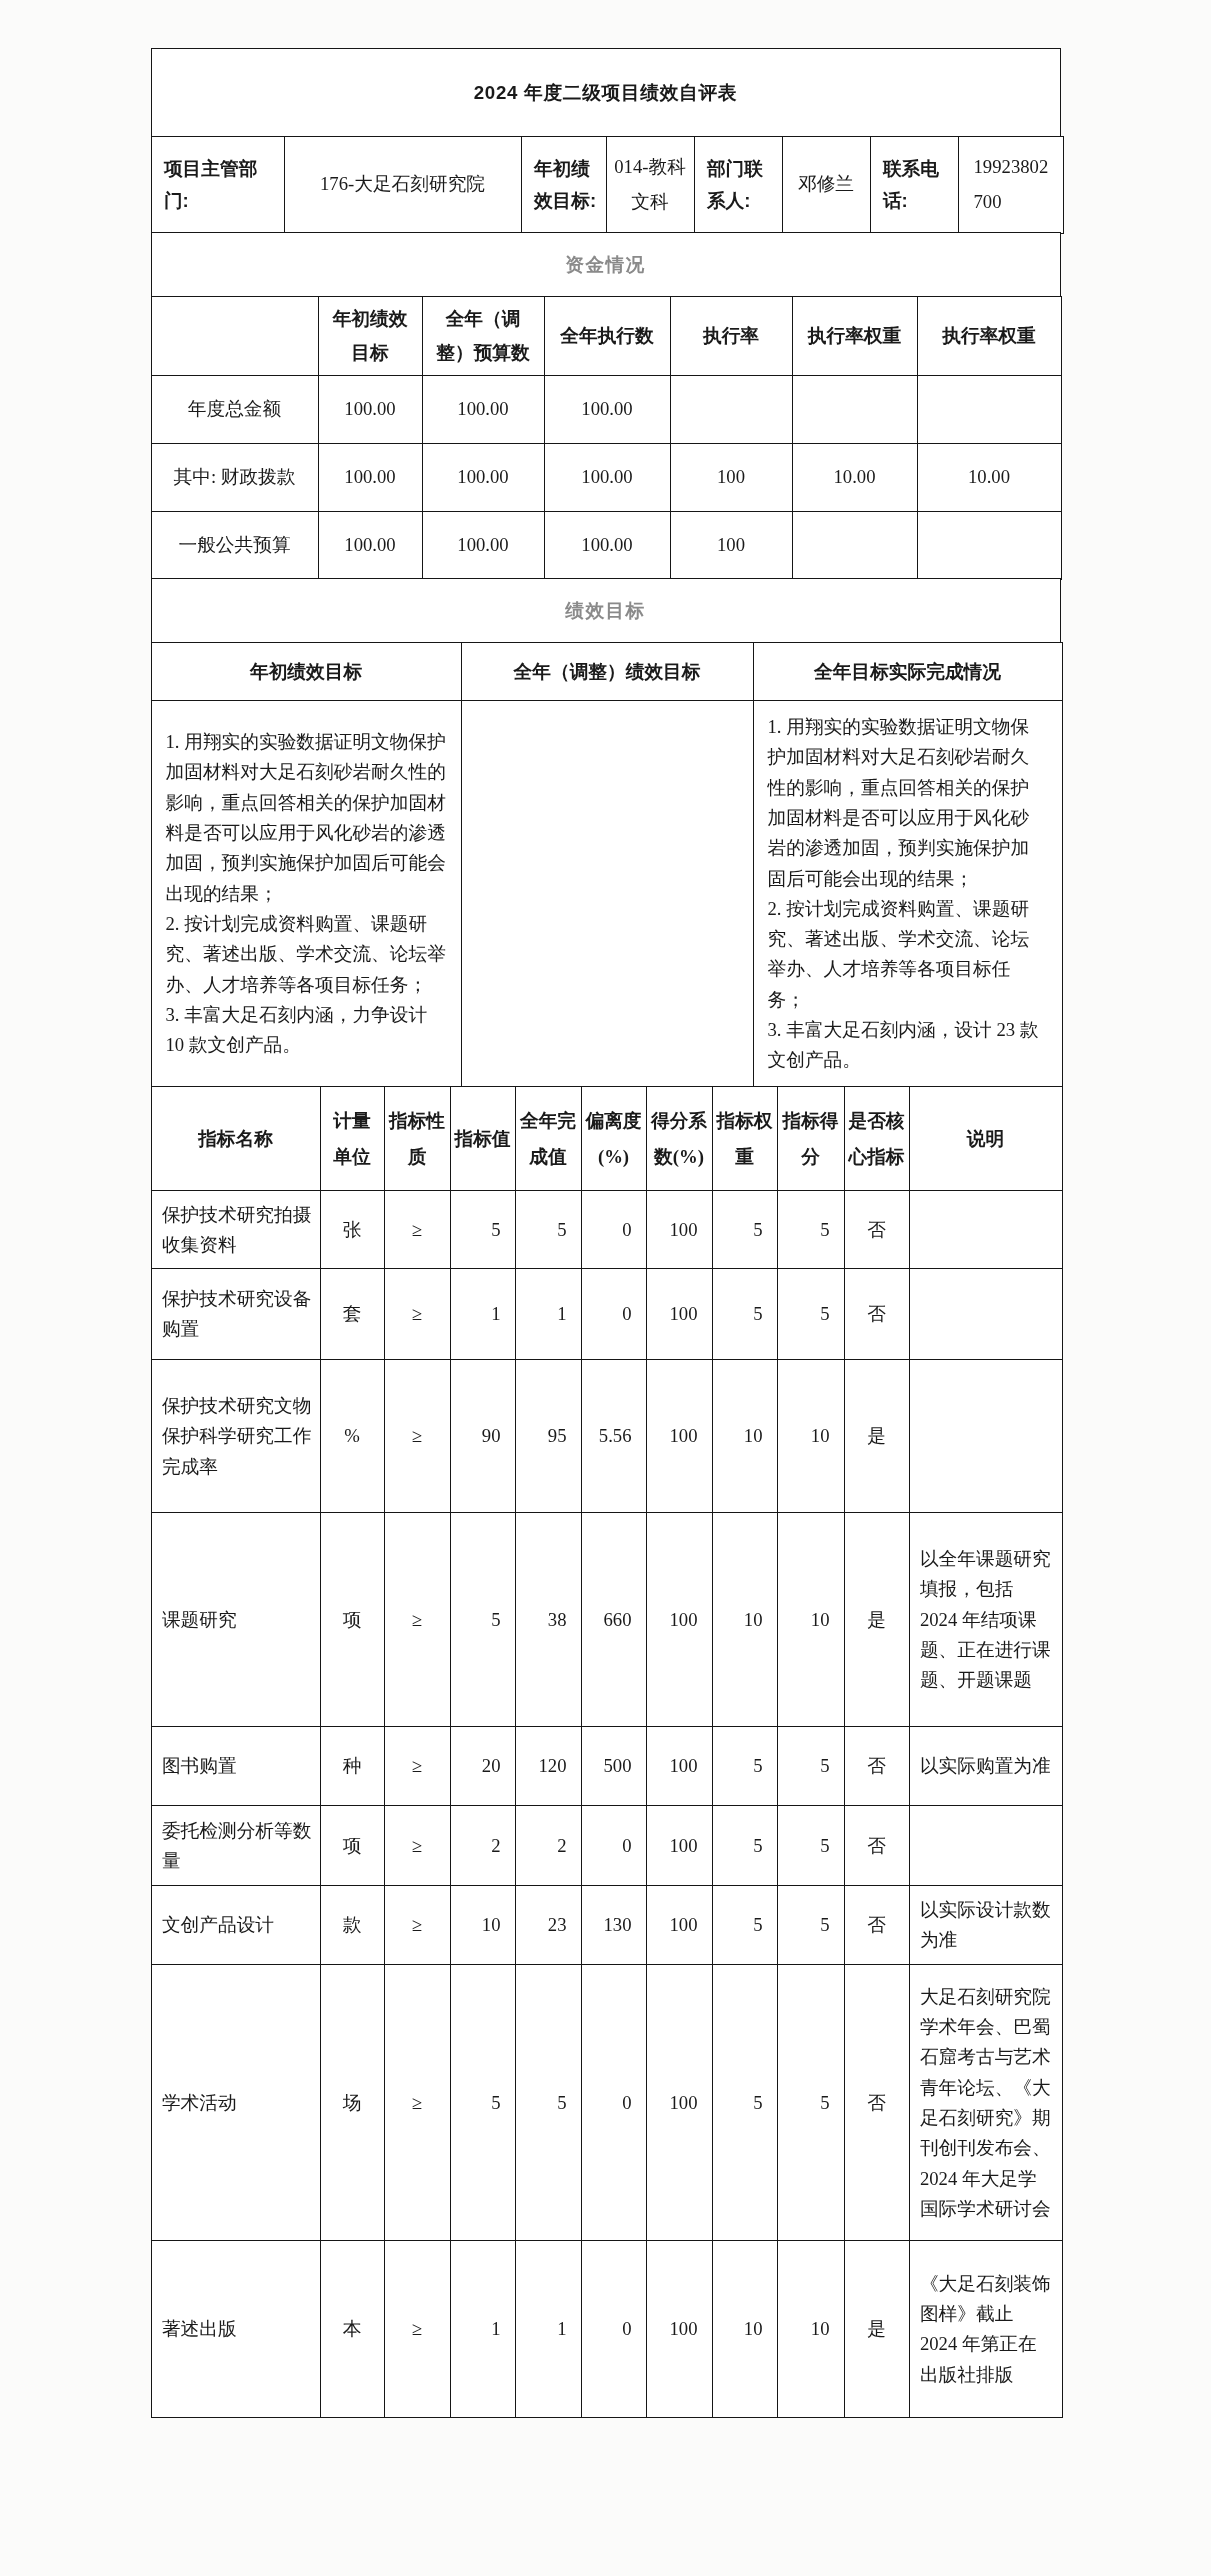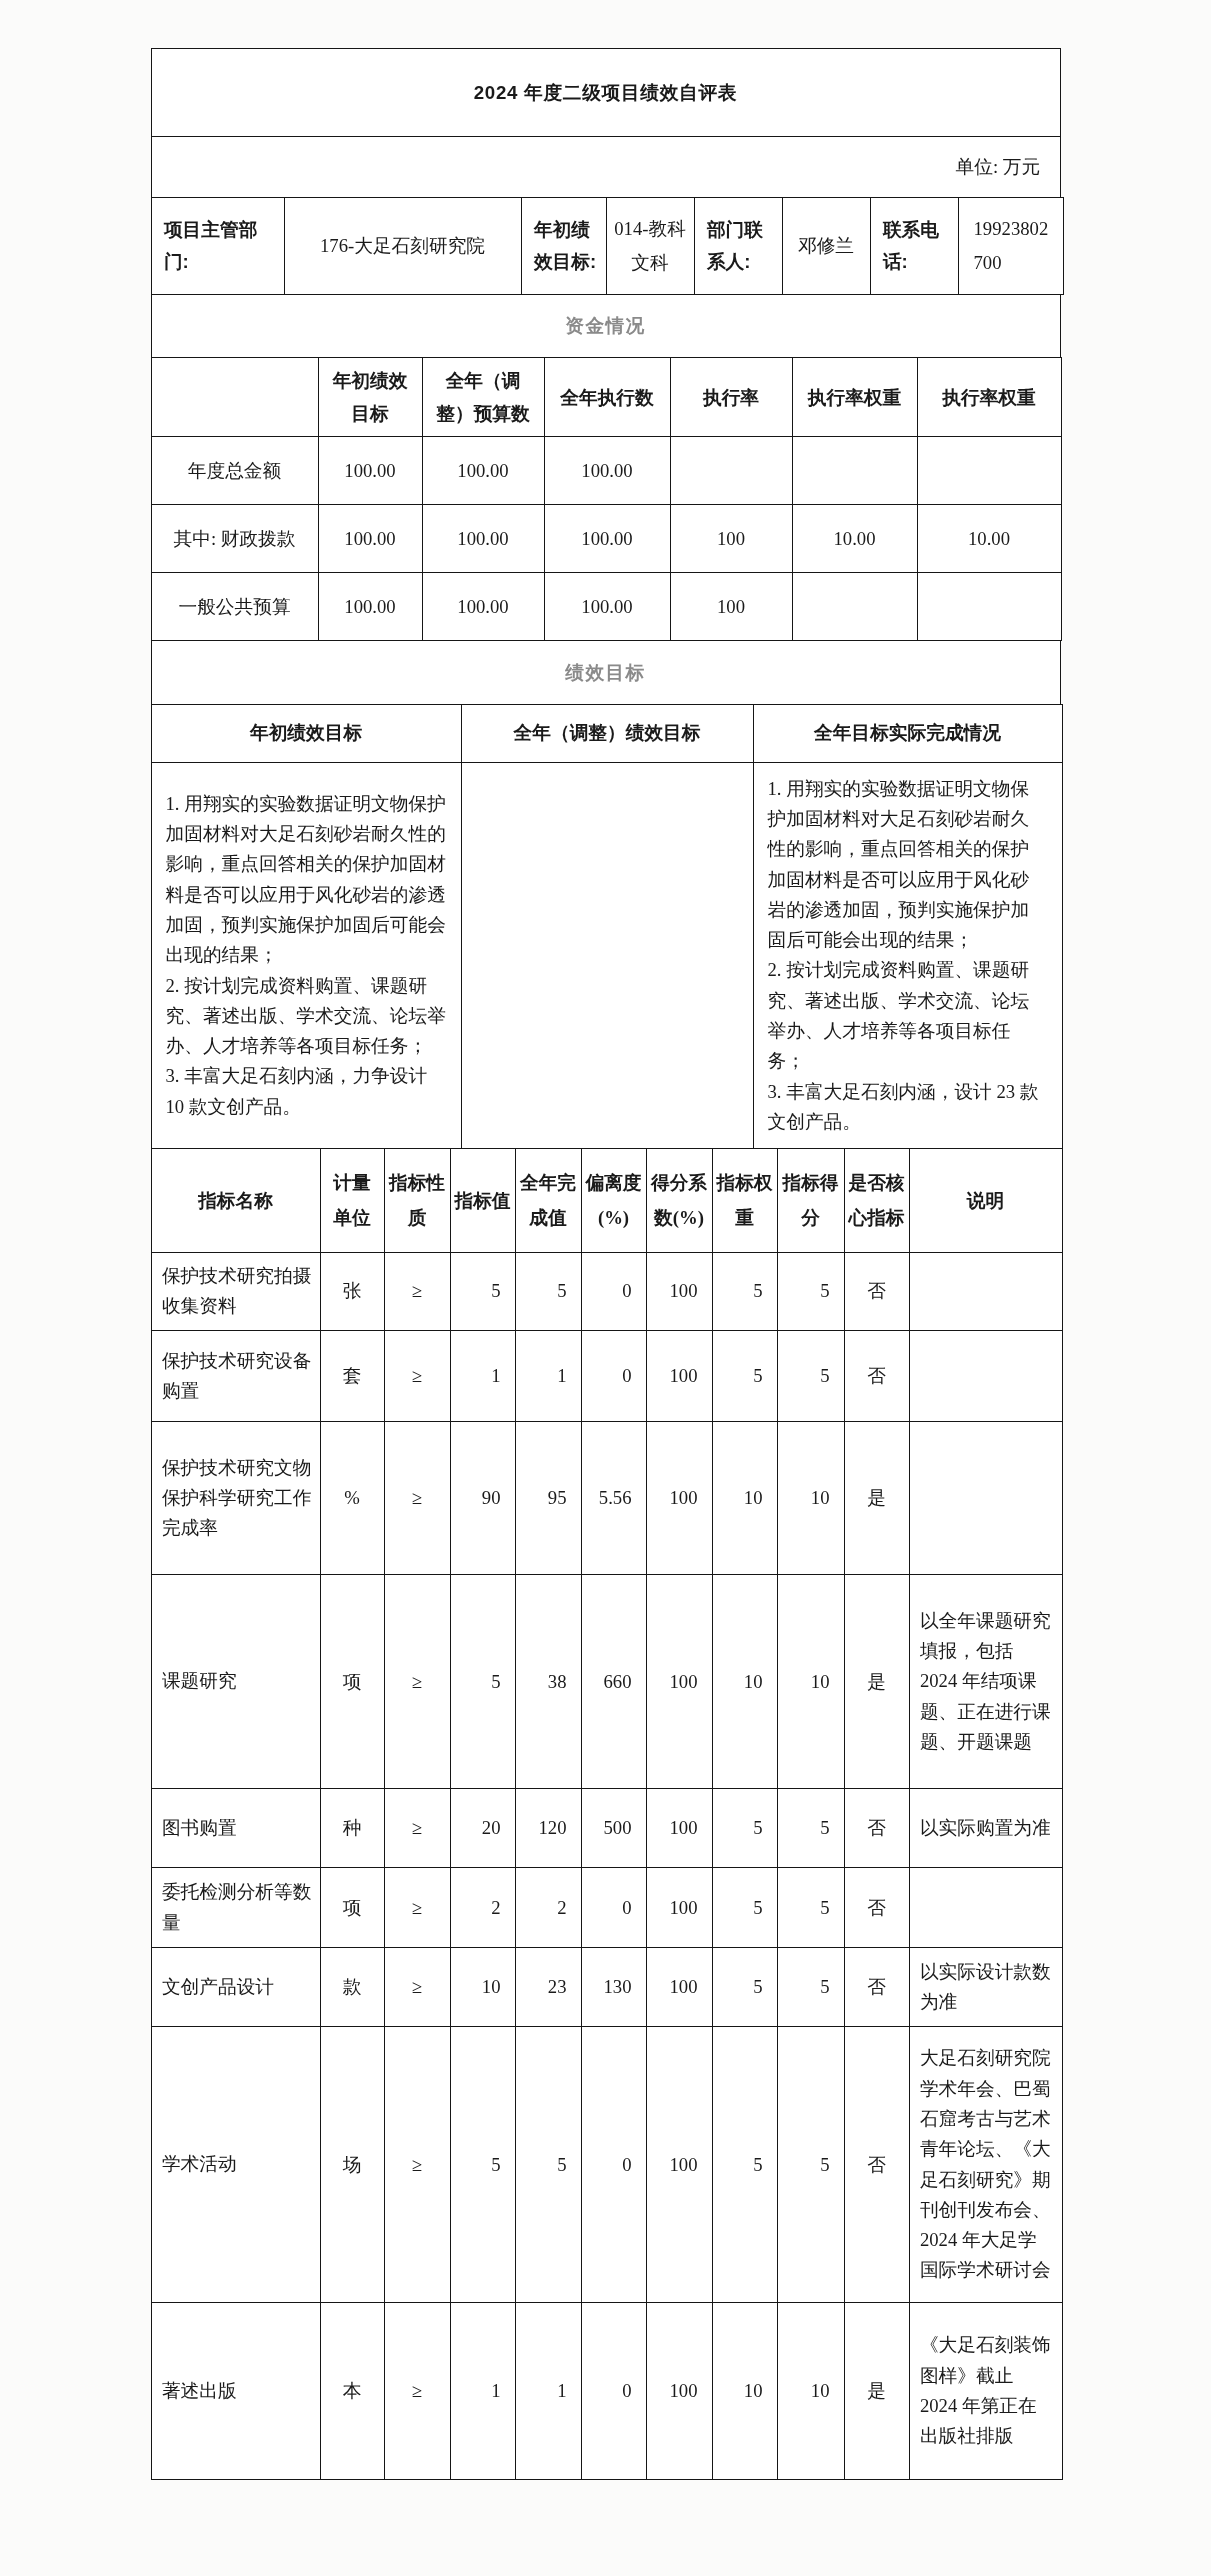--- a/index.html
+++ b/index.html
@@ -127,27 +127,20 @@
 <div class="sheet">
 
   <table class="t">
     <tbody>
         <tr>
           <td class="title-cell">2024 年度二级项目绩效自评表</td>
         </tr>
   </tbody>
     </table>
 
-  <table class="t">
-    <tbody>
-        <tr>
-          <td class="unit-cell">单位: 万元</td>
-        </tr>
-  </tbody>
-    </table>
 
   <table class="t">
     <colgroup>
       <col style="width:133px">
         <col style="width:237px">
         <col style="width:85px">
       <col style="width:45px">
         <col style="width:43px">
         <col style="width:88px">
       <col style="width:88px">

